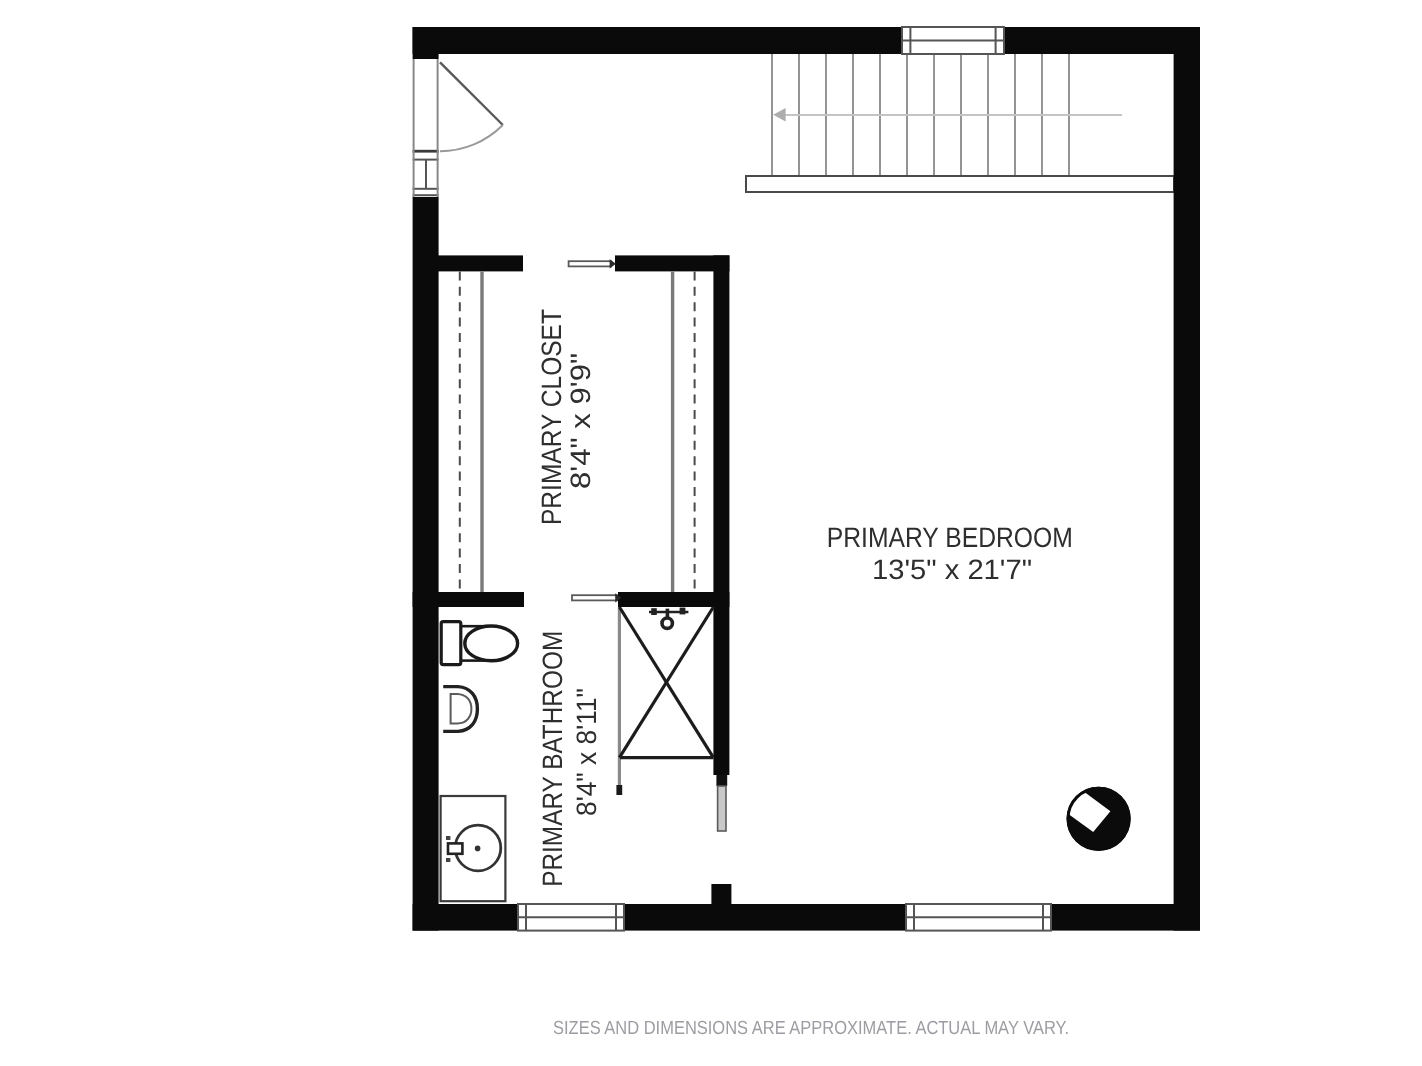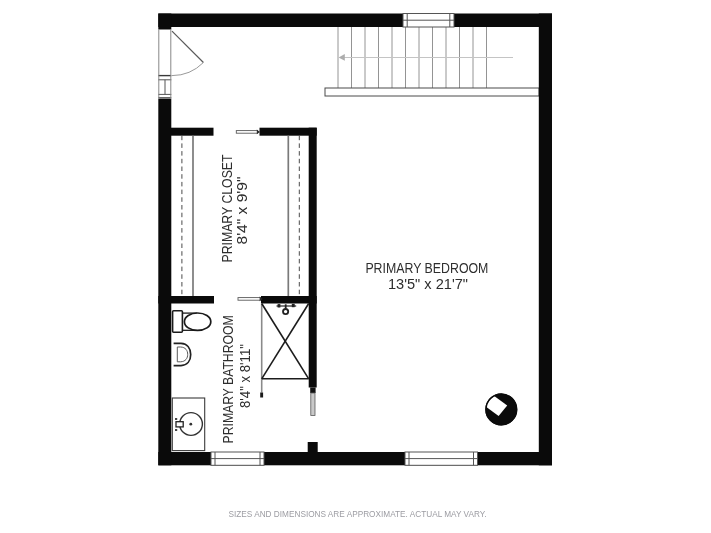--- a/index.html
+++ b/index.html
@@ -1,16 +1,16 @@
 <!DOCTYPE html>
 <html><head>
 <meta charset="utf-8">
 <style>
   html,body{margin:0;padding:0;background:#fff;}
-  .page{position:relative;width:625px;height:533px;background:#fff;overflow:hidden;}
+  .page{position:relative;width:625px;height:533px;background:#fff;overflow:hidden;padding-left:48px;}
   svg{display:block;}
   text{font-family:"Liberation Sans", sans-serif;}
 </style>
 </head>
 <body>
 <div class="page">
 <svg width="711" height="533" viewBox="0 0 711 533">
 
   <rect x="0" y="0" width="711" height="533" fill="#ffffff"></rect>
 

